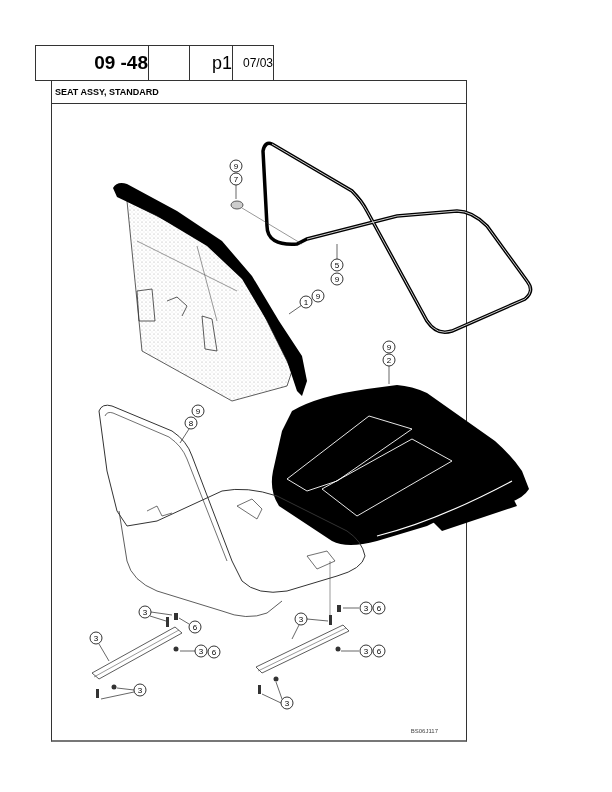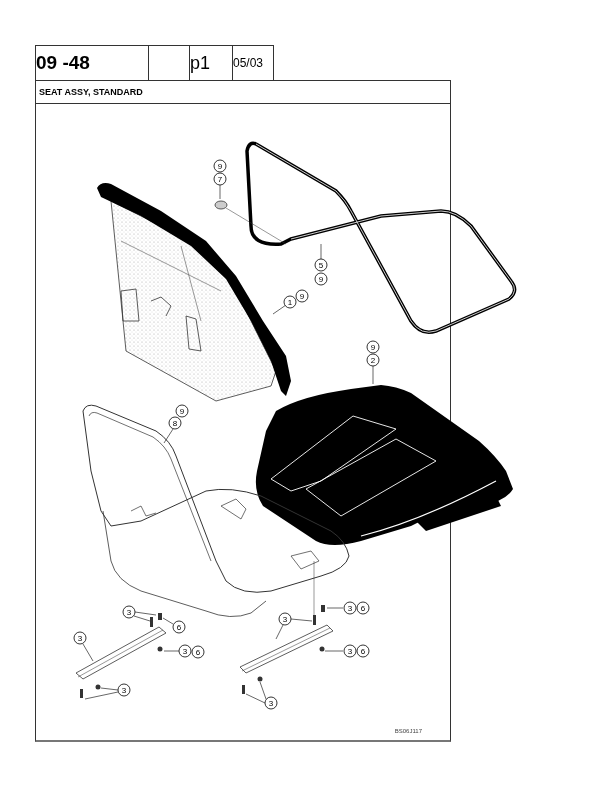--- a/index.html
+++ b/index.html
@@ -1,38 +1,38 @@
 <!DOCTYPE html>
 <html><head>
 <meta charset="utf-8">
 <style>
   html, body { margin: 0; padding: 0; background: #ffffff; }
   body { width: 612px; height: 792px; position: relative; overflow: hidden; font-family: "Liberation Sans", sans-serif; }
   .hdr-table { position: absolute; left: 35px; top: 45px; border-collapse: collapse; }
-  .hdr-cell { border: 1px solid #333; height: 34px; text-align: left; vertical-align: middle; padding: 0; }
+  .hdr-cell { border: 1px solid #333; height: 34px; text-align: right; vertical-align: middle; padding: 0; }
   .c1 { width: 112px; font-size: 19px; font-weight: bold; }
   .c2 { width: 40px; }
   .c3 { width: 42px; font-size: 18px; }
   .c4 { width: 40px; font-size: 12px; }
-  .frame { position: absolute; left: 35px; top: 80px; width: 416px; height: 662px; border: 1px solid #333; border-bottom: 2px solid #777; box-sizing: border-box; }
+  .frame { position: absolute; left: 51px; top: 80px; width: 416px; height: 662px; border: 1px solid #333; border-bottom: 2px solid #777; box-sizing: border-box; }
   .title-row { height: 22px; border-bottom: 1px solid #333; font-size: 9px; font-weight: bold; line-height: 22px; padding-left: 3px; letter-spacing: 0; }
   .drawing { position: absolute; left: 0; top: 23px; width: 514px; height: 636px; }
   .figcode { position: absolute; right: 28px; bottom: 6px; font-size: 6px; color: #444; }
   svg text { font-family: "Liberation Sans", sans-serif; }
 </style>
 </head>
 <body>
 
 <table class="hdr-table">
   <tbody>
       <tr>
     <td class="hdr-cell c1">09 -48</td>
     <td class="hdr-cell c2"></td>
     <td class="hdr-cell c3">p1</td>
-    <td class="hdr-cell c4">05/03</td>
+    <td class="hdr-cell c4">07/03</td>
   </tr>
 </tbody>
   </table>
 
 <div class="frame">
   <div class="title-row">SEAT ASSY, STANDARD</div>
 
   <svg class="drawing" viewBox="35 103 514 636" width="514" height="636">
     <defs>
       <pattern id="stipple" width="4" height="4" patternUnits="userSpaceOnUse">

